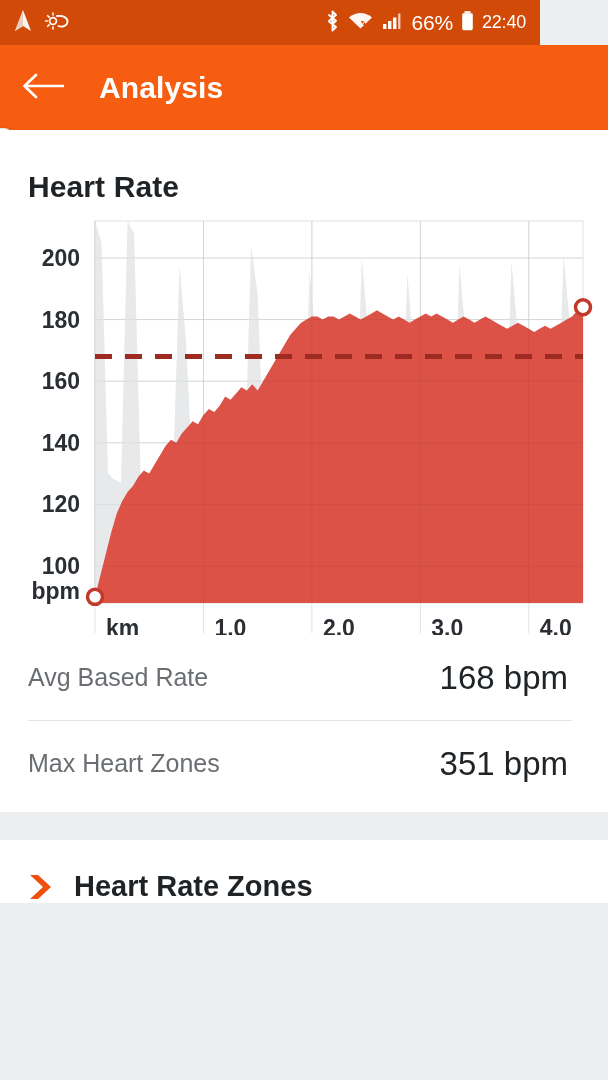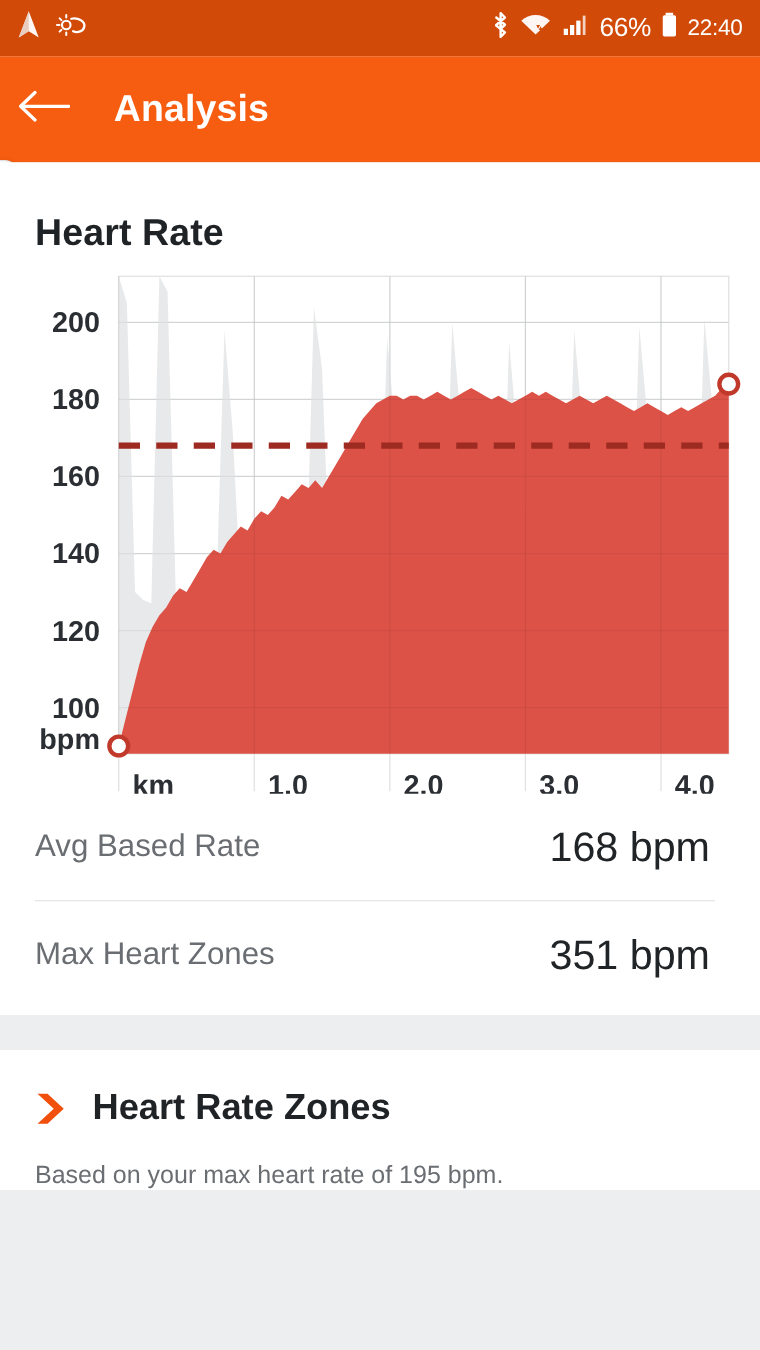--- a/index.html
+++ b/index.html
@@ -5,38 +5,38 @@
   * { margin:0; padding:0; box-sizing:border-box; }
   html, body {
     width:608px; height:1080px;
     background:#eceef0;
     font-family:"Liberation Sans", sans-serif;
     overflow:hidden;
   }
 
   
   .statusbar{
-    position:relative; height:45px; width:608px;
+    position:relative; height:45px; width:540px;
     background:#d24a08;
     display:flex; align-items:center;
     padding:0 14px 0 12px;
     color:#fff;
   }
   .sb-left{ display:flex; align-items:center; gap:10px; }
   .sb-right{ margin-left:auto; display:flex; align-items:center; gap:7px; }
   .sb-icon{ display:block; }
   .sb-pct{ font-size:21px; letter-spacing:-.2px; font-weight:400; color:#fff; }
   .sb-clock{ font-size:18px; letter-spacing:-.2px; font-weight:400; color:#fff; }
 
   
   .appbar{
     position:relative; height:85px; width:608px;
     background:#f75d10;
     display:flex; align-items:center;
-    padding-left:12px;
+    padding-left:20px;
   }
   .back-btn{
     width:46px; height:46px;
     display:flex; align-items:center; justify-content:center;
     cursor:pointer;
   }
   .appbar-title{
     margin-left:33px;
     color:#fff; font-size:30px; font-weight:bold;
     letter-spacing:.1px;
@@ -244,16 +244,15 @@
 
   <div class="card zones">
     <div class="zones-head">
       <span class="chev">
         <svg width="26" height="30" viewBox="0 0 26 30">
           <path d="M2 3 L15 15 L2 27 L10 27 L23 15 L10 3 Z" fill="#f04f0c"></path>
         </svg>
       </span>
       <span class="zones-title">Heart Rate Zones</span>
     </div>
-    <div class="zones-sub">Based on your max heart rate of 195 bpm.</div>
   </div>
 
 </div>
 
 </body></html>

